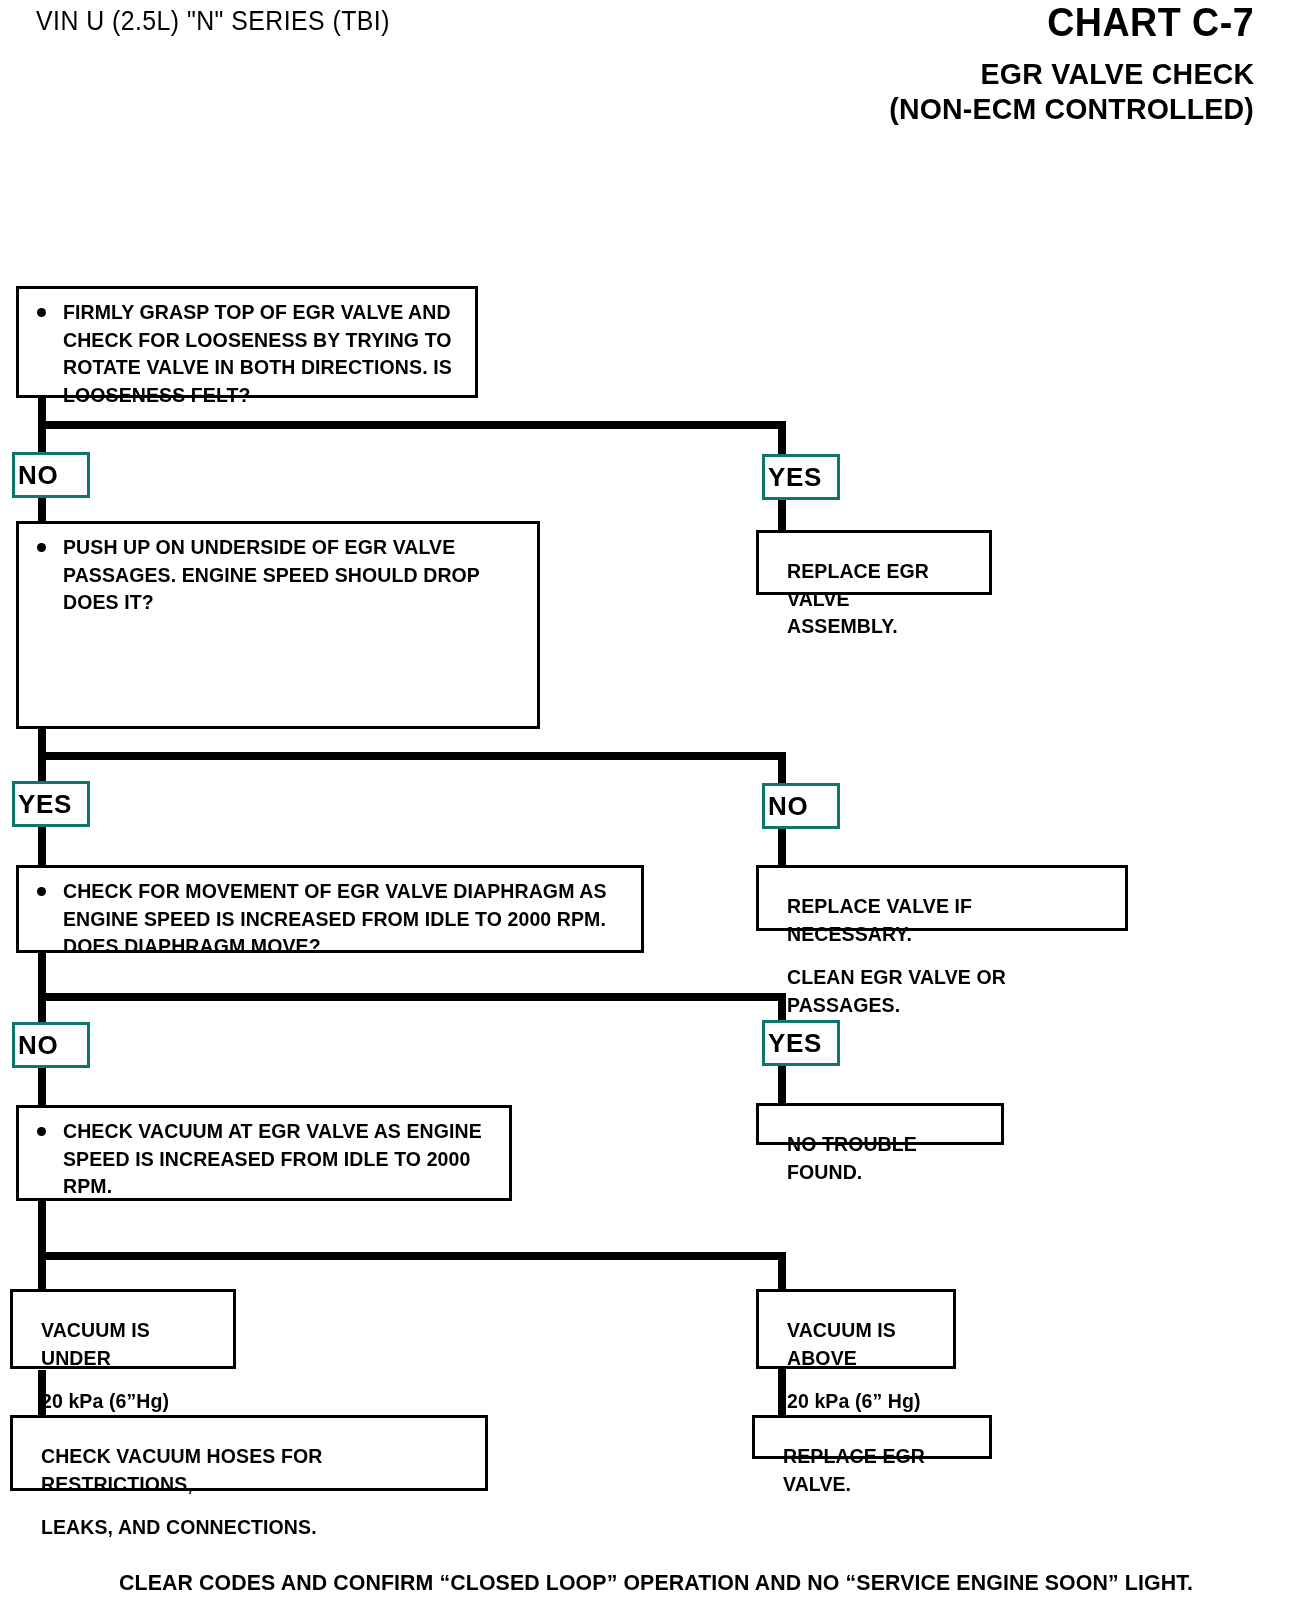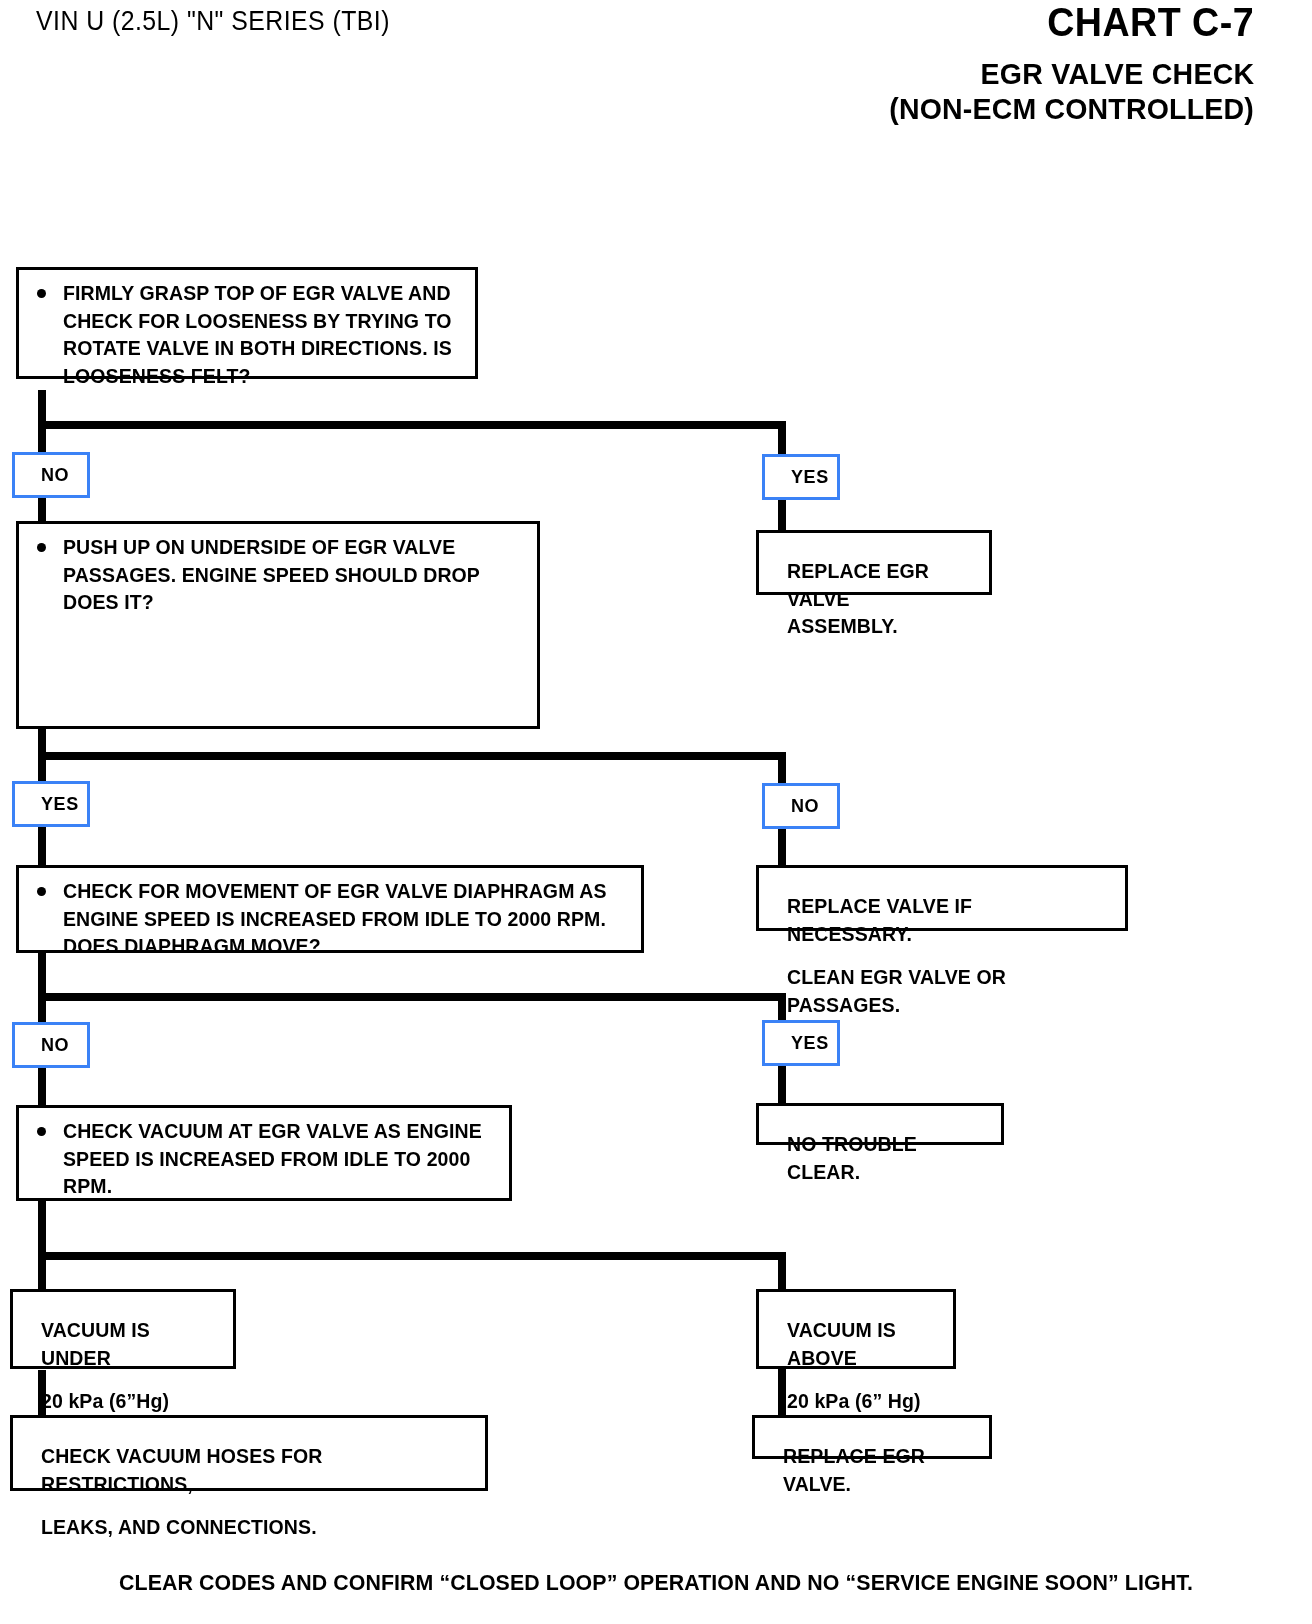--- a/index.html
+++ b/index.html
@@ -79,28 +79,28 @@
     letter-spacing: 0.1px;
   }
   .fbox.tight {
     padding: 9px 10px 7px 12px;
   }
 
   
   .label-box {
     position: absolute;
     box-sizing: border-box;
-    border: 3px solid #3b82f6;
+    border: 3px solid #0f766e;
     background: #fff;
-    font-size: 18px;
+    font-size: 26px;
     font-weight: 700;
     letter-spacing: 0.6px;
     display: flex;
     align-items: center;
-    padding-left: 26px;
+    padding-left: 3px;
     width: 78px;
     height: 46px;
   }
 
   
   ul.blist {
     margin: 0;
     padding: 0;
     list-style: none;
   }
@@ -179,21 +179,21 @@
 
 <div class="conn vline" style="left:38px; top:1198px; width:8px; height:62px;"></div>
 <div class="conn hline" style="left:38px; top:1252px; width:748px; height:8px;"></div>
 <div class="conn vline" style="left:38px; top:1252px; width:8px; height:38px;"></div>
 <div class="conn vline" style="left:778px; top:1252px; width:8px; height:38px;"></div>
 
 <div class="conn vline" style="left:38px; top:1370px; width:8px; height:48px;"></div>
 
 <div class="conn vline" style="left:778px; top:1368px; width:8px; height:48px;"></div>
 
-<div class="fbox" style="left:16px; top:267px; width:462px; height:112px;">
+<div class="fbox" style="left:16px; top:286px; width:462px; height:112px;">
   <ul class="blist">
     <li>FIRMLY GRASP TOP OF EGR VALVE AND CHECK FOR LOOSENESS BY TRYING TO ROTATE VALVE IN BOTH DIRECTIONS. IS LOOSENESS FELT?</li>
   </ul>
 </div>
 
 <div class="label-box" style="left:12px; top:452px;">NO</div>
 
 <div class="label-box" style="left:762px; top:454px;">YES</div>
 
 <div class="fbox tight" style="left:756px; top:530px; width:236px; height:65px;">
@@ -219,21 +219,21 @@
   <ul class="blist">
     <li>CHECK FOR MOVEMENT OF EGR VALVE DIAPHRAGM AS ENGINE SPEED IS INCREASED FROM IDLE TO 2000 RPM. DOES DIAPHRAGM MOVE?</li>
   </ul>
 </div>
 
 <div class="label-box" style="left:12px; top:1022px;">NO</div>
 
 <div class="label-box" style="left:762px; top:1020px;">YES</div>
 
 <div class="fbox tight" style="left:756px; top:1103px; width:248px; height:42px;">
-  <div class="plain-line">NO TROUBLE CLEAR.</div>
+  <div class="plain-line">NO TROUBLE FOUND.</div>
 </div>
 
 <div class="fbox" style="left:16px; top:1105px; width:496px; height:96px;">
   <ul class="blist">
     <li>CHECK VACUUM AT EGR VALVE AS ENGINE SPEED IS INCREASED FROM IDLE TO 2000 RPM.</li>
   </ul>
 </div>
 
 <div class="fbox tight" style="left:10px; top:1289px; width:226px; height:80px;">
   <div class="plain-line">VACUUM IS UNDER</div>

